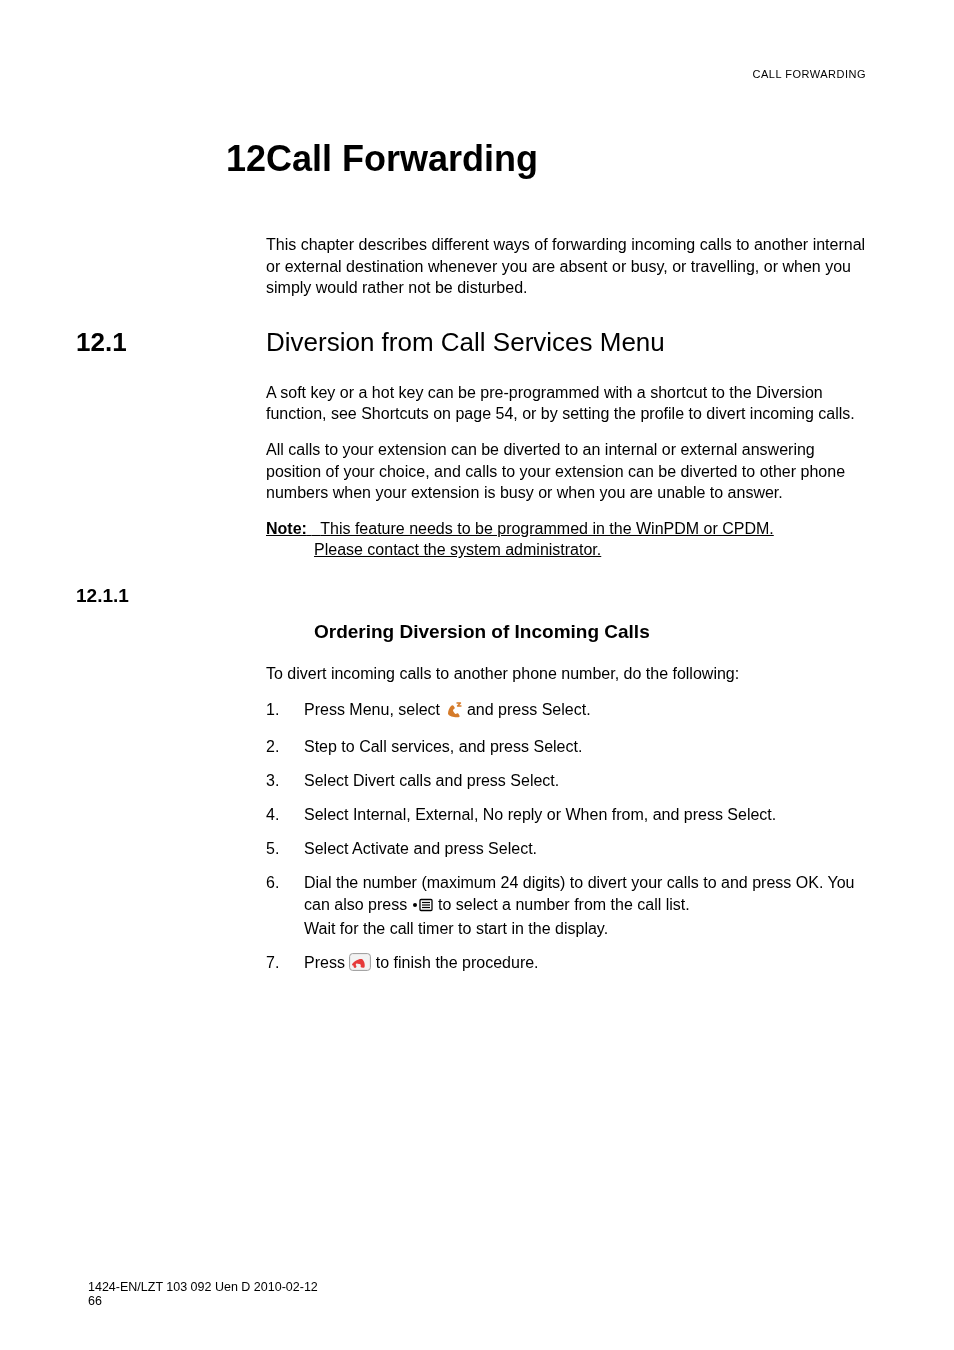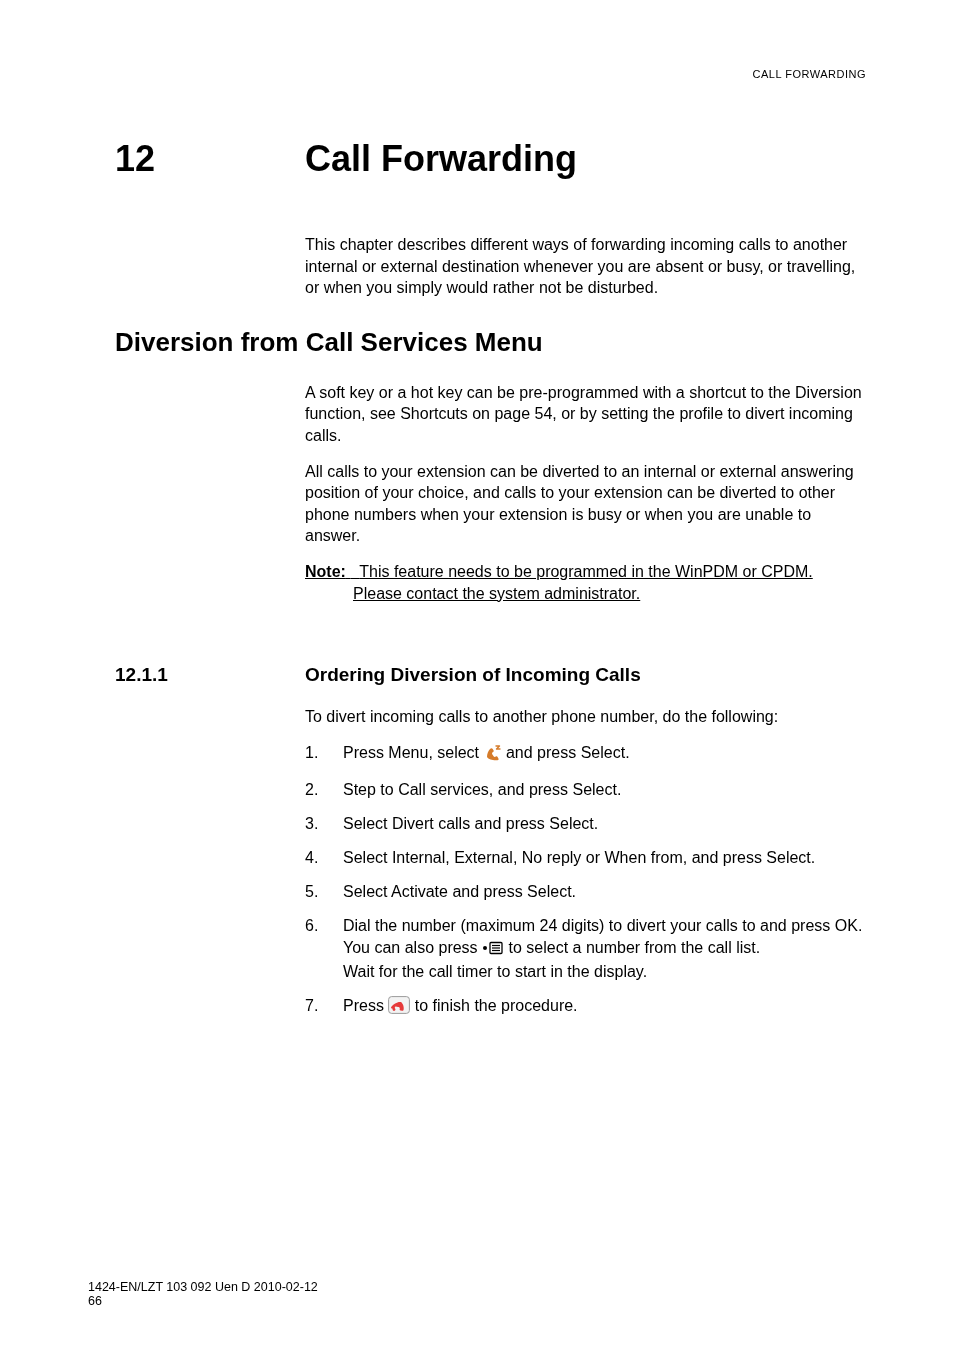--- a/index.html
+++ b/index.html
@@ -10,36 +10,37 @@
     height: 1350px;
     font-family: Arial, Helvetica, sans-serif;
     color: #000000;
     position: relative;
   }
   .page {
     width: 954px;
     height: 1350px;
     position: relative;
     box-sizing: border-box;
-    padding: 68px 88px 0 115px;
+    padding: 68px 88px 0 76px;
   }
   .running-header {
     position: absolute;
     top: 68px;
     right: 88px;
     font-size: 11px;
     letter-spacing: 0.5px;
     font-variant: small-caps;
     color: #000;
   }
   .chapter-row {
     display: flex;
     align-items: baseline;
     margin-top: 70px;
     margin-bottom: 54px;
+    text-align: right;
   }
   .chapter-num {
     font-size: 36px;
     font-weight: bold;
     width: 190px;
     flex: 0 0 190px;
   }
   .chapter-title {
     font-size: 36px;
     font-weight: bold;
@@ -59,41 +60,42 @@
     margin-bottom: 24px;
   }
   .h2-num {
     font-size: 26px;
     font-weight: bold;
     width: 190px;
     flex: 0 0 190px;
   }
   .h2-title {
     font-size: 26px;
-    font-weight: bold;
+    font-weight: normal;
     text-align: right;
   }
   .para {
     margin-bottom: 14px;
   }
   .note-row {
     margin-bottom: 14px;
     text-decoration: underline;
   }
   .note-label {
     font-weight: bold;
   }
   .note-text-line2 {
     padding-left: 48px;
   }
   .h3-row {
     display: flex;
-    align-items: flex-end;
+    align-items: flex-start;
     margin-top: 24px;
     margin-bottom: 20px;
+    gap: 48px;
   }
   .h3-num {
     font-size: 19px;
     font-weight: bold;
     width: 190px;
     flex: 0 0 190px;
   }
   .h3-title {
     font-size: 19px;
     font-weight: bold;
@@ -152,20 +154,21 @@
   <div class="running-header">CALL FORWARDING</div>
 
   <div class="chapter-row">
     <div class="chapter-num">12</div>
     <div class="chapter-title">Call Forwarding</div>
   </div>
 
   <div class="indent-block intro-para">This chapter describes different ways of forwarding incoming calls to another internal or external destination whenever you are absent or busy, or travelling, or when you simply would rather not be disturbed.</div>
 
   <div class="h2-row">
+    <div class="h2-num">12.1</div>
     <div class="h2-title">Diversion from Call Services Menu</div>
   </div>
 
   <div class="indent-block para">A soft key or a hot key can be pre-programmed with a shortcut to the Diversion function, see Shortcuts on page 54, or by setting the profile to divert incoming calls.</div>
   <div class="indent-block para">All calls to your extension can be diverted to an internal or external answering position of your choice, and calls to your extension can be diverted to other phone numbers when your extension is busy or when you are unable to answer.</div>
 
   <div class="indent-block note-row">
     <div>
       <span class="note-label">Note:</span>
       <span>&nbsp;&nbsp;</span><span>This feature needs to be programmed in the WinPDM or CPDM.</span>

